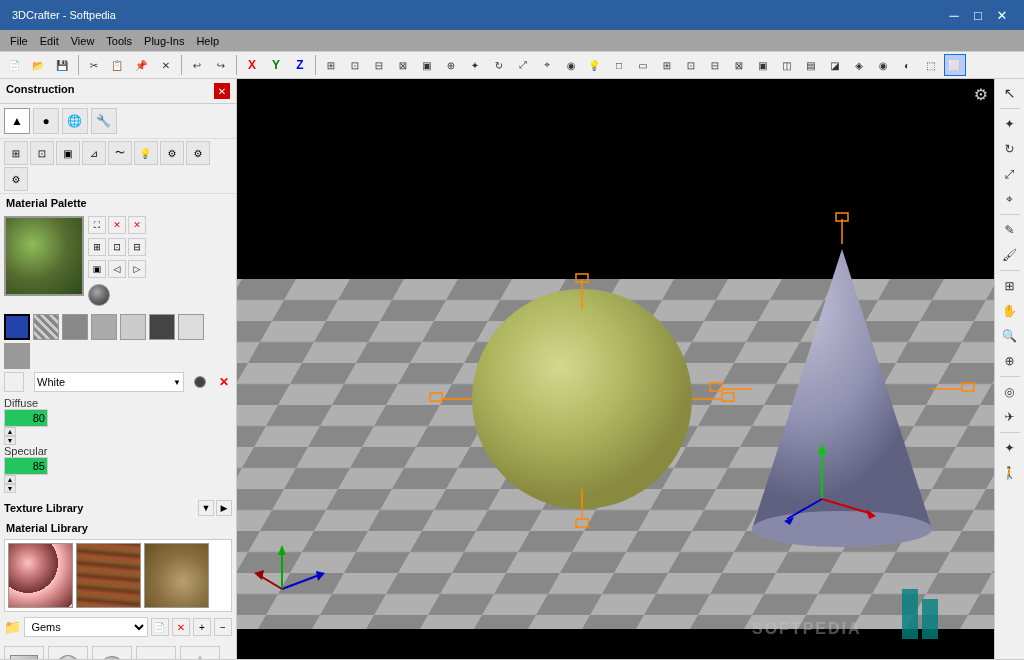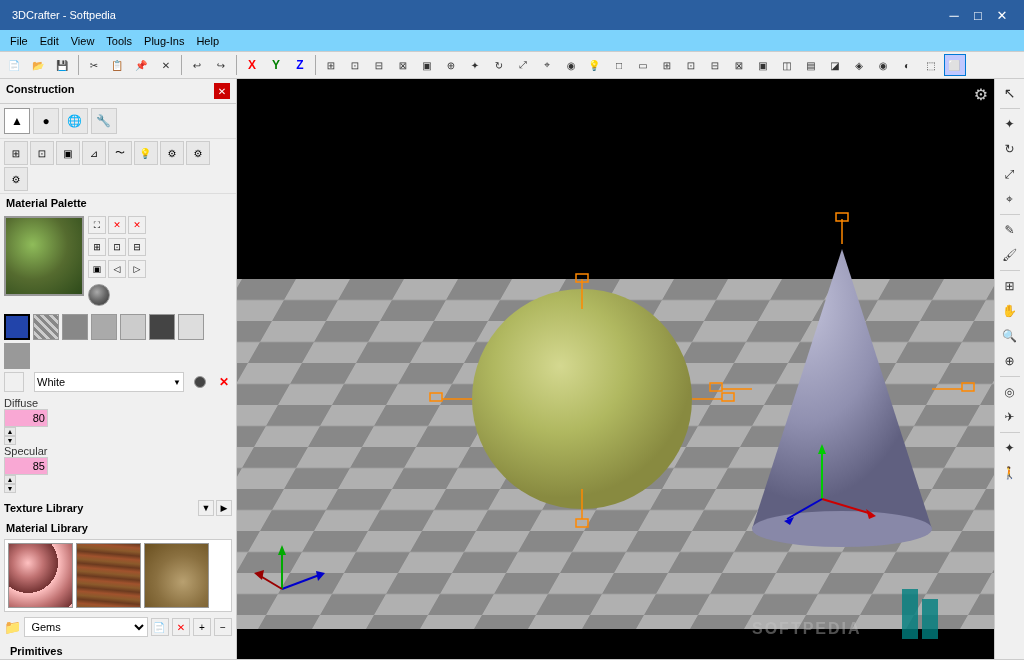--- a/index.html
+++ b/index.html
@@ -4,21 +4,21 @@
   <style>
     * { margin: 0; padding: 0; box-sizing: border-box; }
     body { width: 1024px; height: 660px; overflow: hidden; font-family: 'Segoe UI', Tahoma, sans-serif; font-size: 11px; background: #c0c0c0; }
     
     
     .title-bar { height: 30px; background: #2b5fa0; display: flex; align-items: center; justify-content: space-between; padding: 0 12px; color: white; }
     .title-bar-controls { display: flex; gap: 4px; }
     .title-bar-btn { width: 20px; height: 20px; background: transparent; border: none; color: white; cursor: pointer; font-size: 13px; display: flex; align-items: center; justify-content: center; }
 
     
-    .menu-bar { height: 22px; background: #7dd3fc; display: flex; align-items: center; border-bottom: 1px solid #ccc; padding: 0 4px; }
+    .menu-bar { height: 22px; background: #a3a3a3; display: flex; align-items: center; border-bottom: 1px solid #ccc; padding: 0 4px; }
     .menu-item { padding: 2px 6px; font-size: 11px; cursor: pointer; color: #000; }
 
     
     .toolbar-area { background: #f0f0f0; border-bottom: 1px solid #ccc; display: flex; align-items: center; padding: 2px 4px; gap: 2px; flex-wrap: wrap; }
     .tb-btn { width: 22px; height: 22px; background: #f0f0f0; border: 1px solid transparent; cursor: pointer; display: flex; align-items: center; justify-content: center; font-size: 10px; color: #333; }
     .tb-sep { width: 1px; height: 20px; background: #aaa; margin: 0 2px; }
 
     
     .main-layout { display: flex; height: calc(660px - 30px - 22px - 28px); }
 
@@ -63,21 +63,21 @@
     .material-color-row { display: flex; align-items: center; gap: 10px; padding: 3px 4px; }
     .color-swatch-small { width: 20px; height: 20px; background: #f0f0f0; border: 1px solid #ccc; }
     .color-dropdown { flex: 1; height: 20px; background: white; border: 1px solid #ccc; font-size: 11px; padding: 0 2px; display: flex; align-items: center; }
     .dropdown-arrow { font-size: 8px; }
     .btn-x { width: 16px; height: 16px; color: red; font-weight: bold; cursor: pointer; display: flex; align-items: center; justify-content: center; font-size: 12px; }
 
     
     .sliders-section { padding: 2px 4px; }
     .slider-row { display: flex; align-items: flex-start; margin-bottom: 2px; flex-direction: column; }
     .slider-label { width: 55px; font-size: 11px; color: #333; }
-    .slider-val { width: 26px; height: 18px; border: 1px solid #ccc; background: #f9a8d4; font-size: 11px; text-align: right; padding-right: 2px; display: flex; align-items: center; justify-content: flex-end; padding-left: 40px; }
+    .slider-val { width: 26px; height: 18px; border: 1px solid #ccc; background: #22c55e; font-size: 11px; text-align: right; padding-right: 2px; display: flex; align-items: center; justify-content: flex-end; padding-left: 40px; }
     .spinner-btns { display: flex; flex-direction: column; }
     .spin-btn { width: 12px; height: 9px; border: 1px solid #ccc; background: #e8e8e8; font-size: 7px; cursor: pointer; display: flex; align-items: center; justify-content: center; line-height: 1; }
 
     
     .lib-header { display: flex; justify-content: space-between; align-items: center; padding: 2px 4px; }
     .lib-arrows { display: flex; gap: 2px; }
     .lib-arrow-btn { width: 16px; height: 16px; border: 1px solid #ccc; background: #f0f0f0; cursor: pointer; font-size: 9px; display: flex; align-items: center; justify-content: center; }
 
     
     .texture-thumbs { display: flex; padding: 3px; gap: 3px; border: 1px solid #ccc; margin: 2px 4px; background: white; }
@@ -304,21 +304,20 @@
         <option>Stone</option>
         <option>Metal</option>
       </select>
       <button class="lib-icon-btn">📄</button>
       <button class="lib-icon-btn" style="color:red;">✕</button>
       <button class="lib-icon-btn">+</button>
       <button class="lib-icon-btn">−</button>
     </div>
 
     <div class="primitives-section">
-      <div class="section-label">Primitives</div>
       <div class="primitives-grid">
         <div class="prim-item">
           <div class="prim-cube"></div>
         </div>
         <div class="prim-item">
           <div class="prim-cylinder"></div>
         </div>
         <div class="prim-item">
           <div class="prim-sphere"></div>
         </div>

